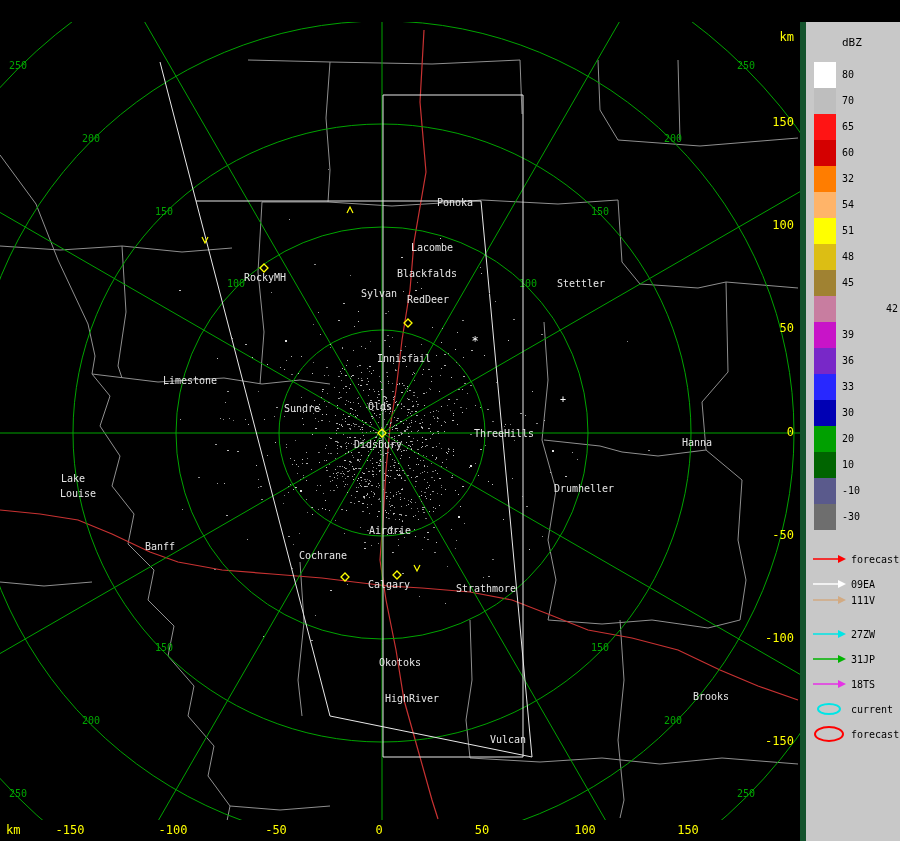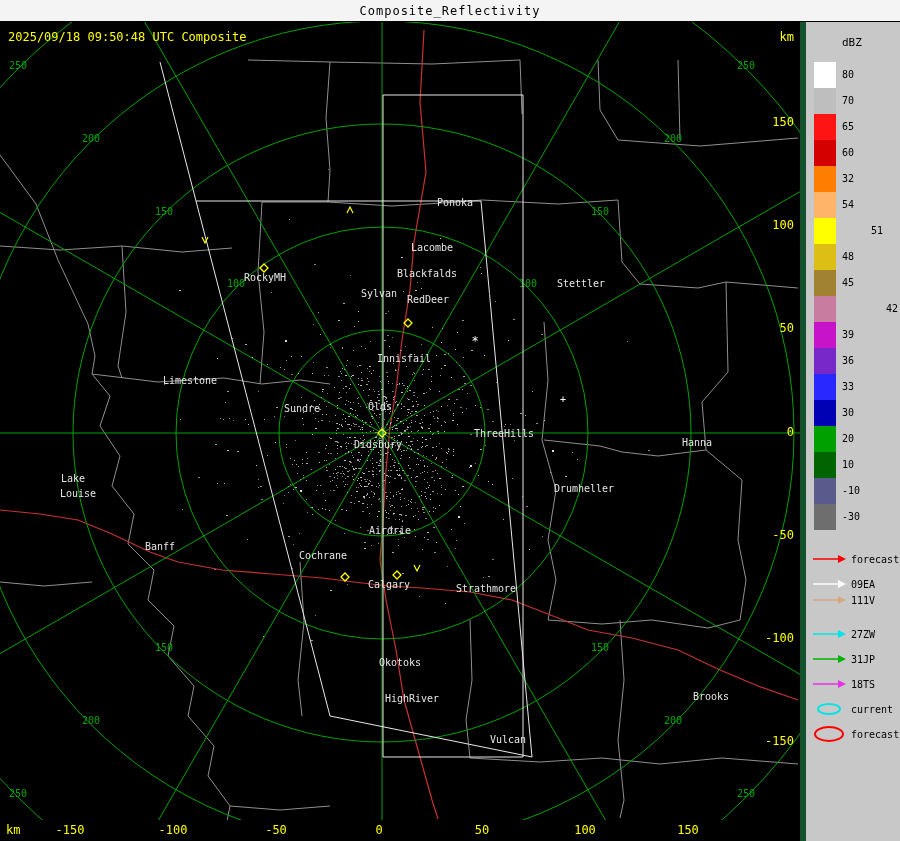--- a/index.html
+++ b/index.html
@@ -22,23 +22,20 @@
   #colorbar .tile{position:absolute;left:8px;width:22px;height:26px;}
   #colorbar .tile-label{position:absolute;left:36px;height:26px;line-height:26px;font-size:10px;}
   .legend-row{position:absolute;left:5px;height:20px;display:flex;align-items:center;}
   .legend-row span{font-size:10px;margin-left:4px;}
 </style>
 </head>
 <body>
 
 <div class="app">
 
-  <div class="titlebar">
-    <span>Composite_Reflectivity</span>
-  </div>
 
   <div class="map-area">
     <svg id="map-svg" width="800" height="798">
         <g>
           <polyline points="0,133 36,182 58,238 88,302 95,334 92,352" fill="none" stroke="#8f8f8f" stroke-width="1"></polyline>
           <polyline points="92,352 110,374 100,404 120,434 112,464 134,492 128,522 154,548 148,578 174,604 168,634 194,664 188,694 214,724 208,754 230,784 224,814" fill="none" stroke="#8f8f8f" stroke-width="1"></polyline>
           <polyline points="92,352 158,360 224,356 262,362 300,358 330,362" fill="none" stroke="#8f8f8f" stroke-width="1"></polyline>
           <polyline points="0,224 60,228 122,224 182,230 232,226" fill="none" stroke="#8f8f8f" stroke-width="1"></polyline>
           <polyline points="122,224 126,290 118,344 122,356" fill="none" stroke="#8f8f8f" stroke-width="1"></polyline>
           <polyline points="248,38 330,40 432,42 520,38" fill="none" stroke="#8f8f8f" stroke-width="1"></polyline>
@@ -1193,21 +1190,20 @@
         <g>
           <text x="794" y="104" fill="#ffff00" font-size="12" text-anchor="end">150</text>
           <text x="794" y="207" fill="#ffff00" font-size="12" text-anchor="end">100</text>
           <text x="794" y="310" fill="#ffff00" font-size="12" text-anchor="end">50</text>
           <text x="794" y="414" fill="#ffff00" font-size="12" text-anchor="end">0</text>
           <text x="794" y="517" fill="#ffff00" font-size="12" text-anchor="end">-50</text>
           <text x="794" y="620" fill="#ffff00" font-size="12" text-anchor="end">-100</text>
           <text x="794" y="723" fill="#ffff00" font-size="12" text-anchor="end">-150</text>
         </g>
       </svg>
-    <div class="timestamp">2025/09/18 09:50:48 UTC Composite</div>
     <div class="axis-unit-right">km</div>
     <div class="bottom-axis" id="bottom-axis">
       <span class="unit">km</span>
     <span style="left: 70px; transform: translateX(-50%);">-150</span>
         <span style="left: 173px; transform: translateX(-50%);">-100</span>
         <span style="left: 276px; transform: translateX(-50%);">-50</span>
         <span style="left: 379px; transform: translateX(-50%);">0</span>
         <span style="left: 482px; transform: translateX(-50%);">50</span>
         <span style="left: 585px; transform: translateX(-50%);">100</span>
         <span style="left: 688px; transform: translateX(-50%);">150</span>
@@ -1223,21 +1219,21 @@
         <span class="tile-label" style="top: 66px;">70</span>
         <div class="tile" style="top: 92px; background: rgb(255, 20, 20);"></div>
         <span class="tile-label" style="top: 92px;">65</span>
         <div class="tile" style="top: 118px; background: rgb(212, 0, 0);"></div>
         <span class="tile-label" style="top: 118px;">60</span>
         <div class="tile" style="top: 144px; background: rgb(255, 125, 0);"></div>
         <span class="tile-label" style="top: 144px;">32</span>
         <div class="tile" style="top: 170px; background: rgb(255, 180, 105);"></div>
         <span class="tile-label" style="top: 170px;">54</span>
         <div class="tile" style="top: 196px; background: rgb(255, 255, 0);"></div>
-        <span class="tile-label" style="top: 196px; margin-left: 29px;">51</span>
+        <span class="tile-label" style="top: 196px;">51</span>
         <div class="tile" style="top: 222px; background: rgb(220, 190, 20);"></div>
         <span class="tile-label" style="top: 222px;">48</span>
         <div class="tile" style="top: 248px; background: rgb(160, 130, 50);"></div>
         <span class="tile-label" style="top: 248px;">45</span>
         <div class="tile" style="top: 274px; background: rgb(200, 125, 160);"></div>
         <span class="tile-label" style="top: 274px; margin-left: 44px;">42</span>
         <div class="tile" style="top: 300px; background: rgb(200, 20, 200);"></div>
         <span class="tile-label" style="top: 300px;">39</span>
         <div class="tile" style="top: 326px; background: rgb(120, 40, 200);"></div>
         <span class="tile-label" style="top: 326px;">36</span>

